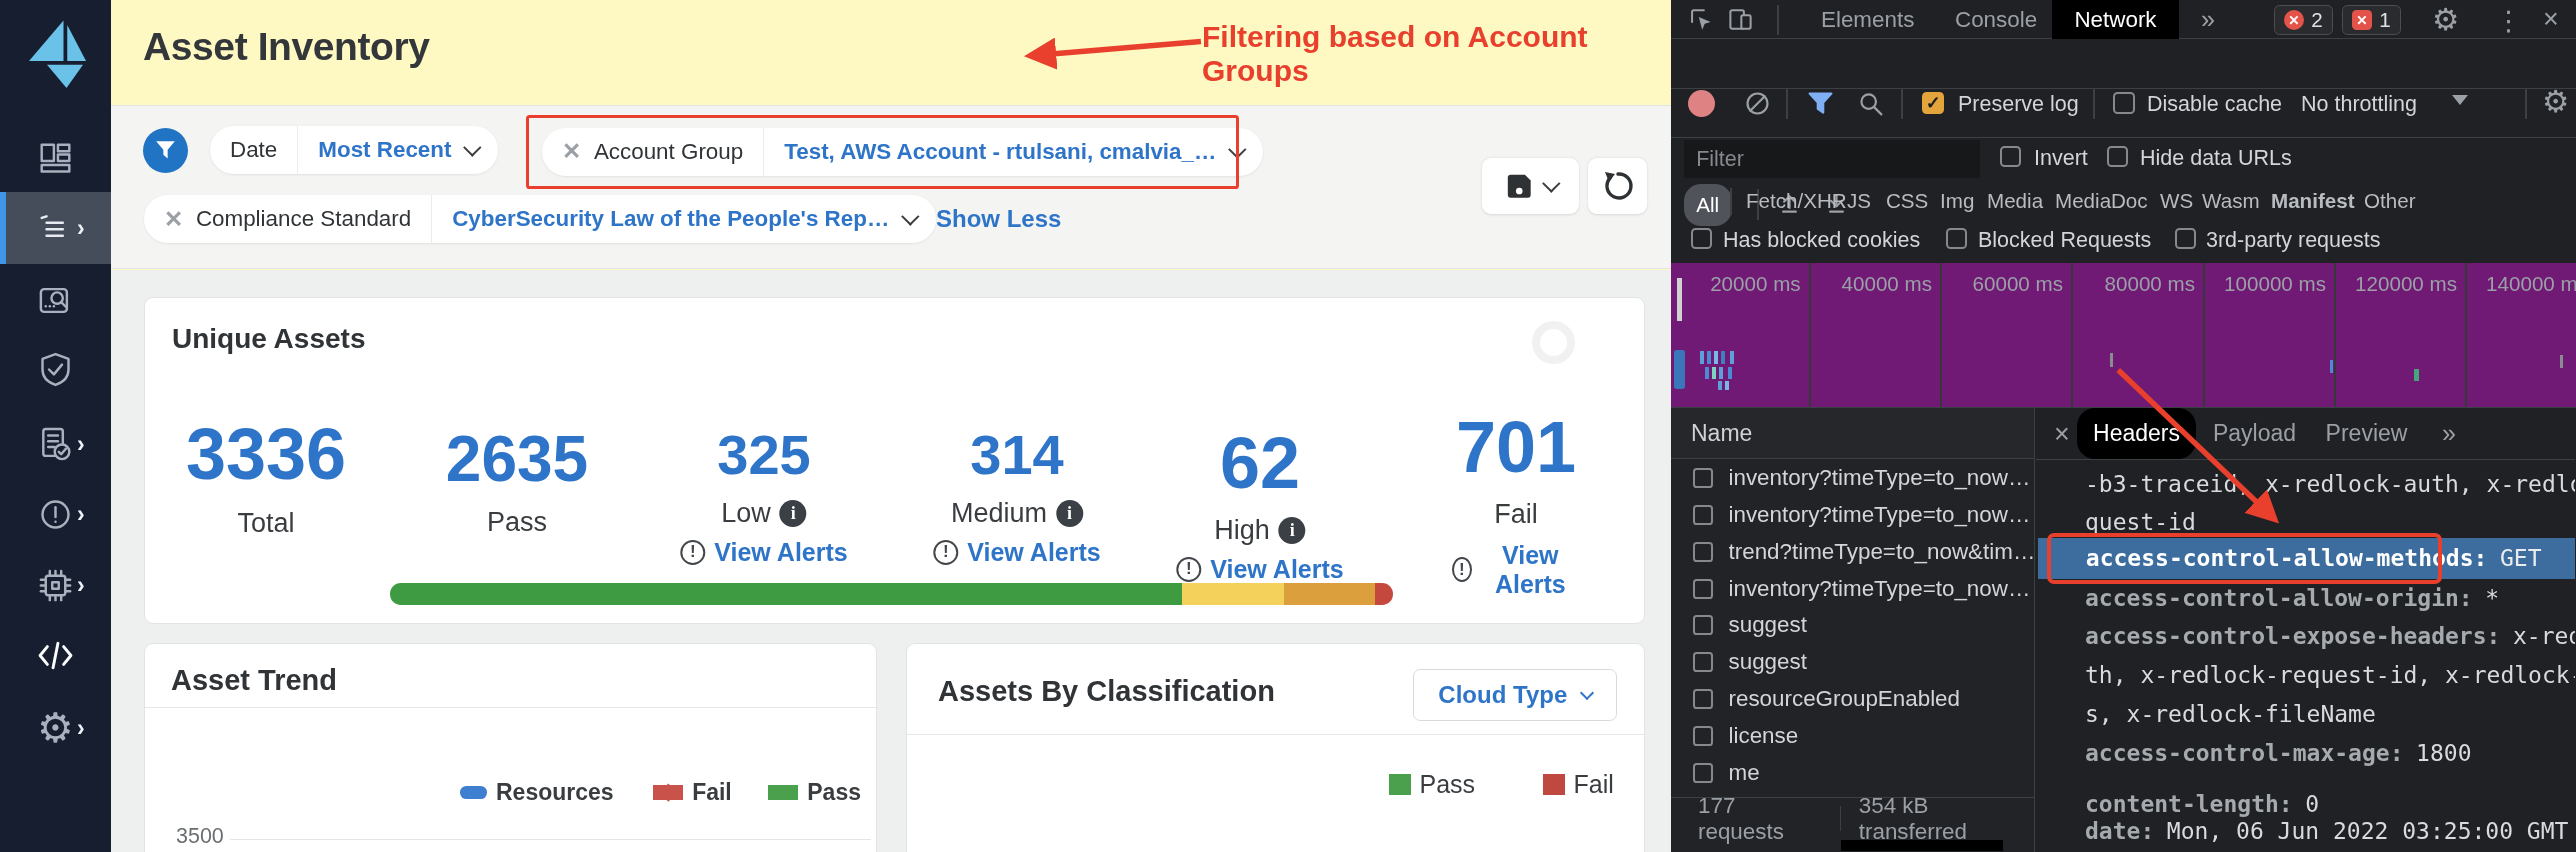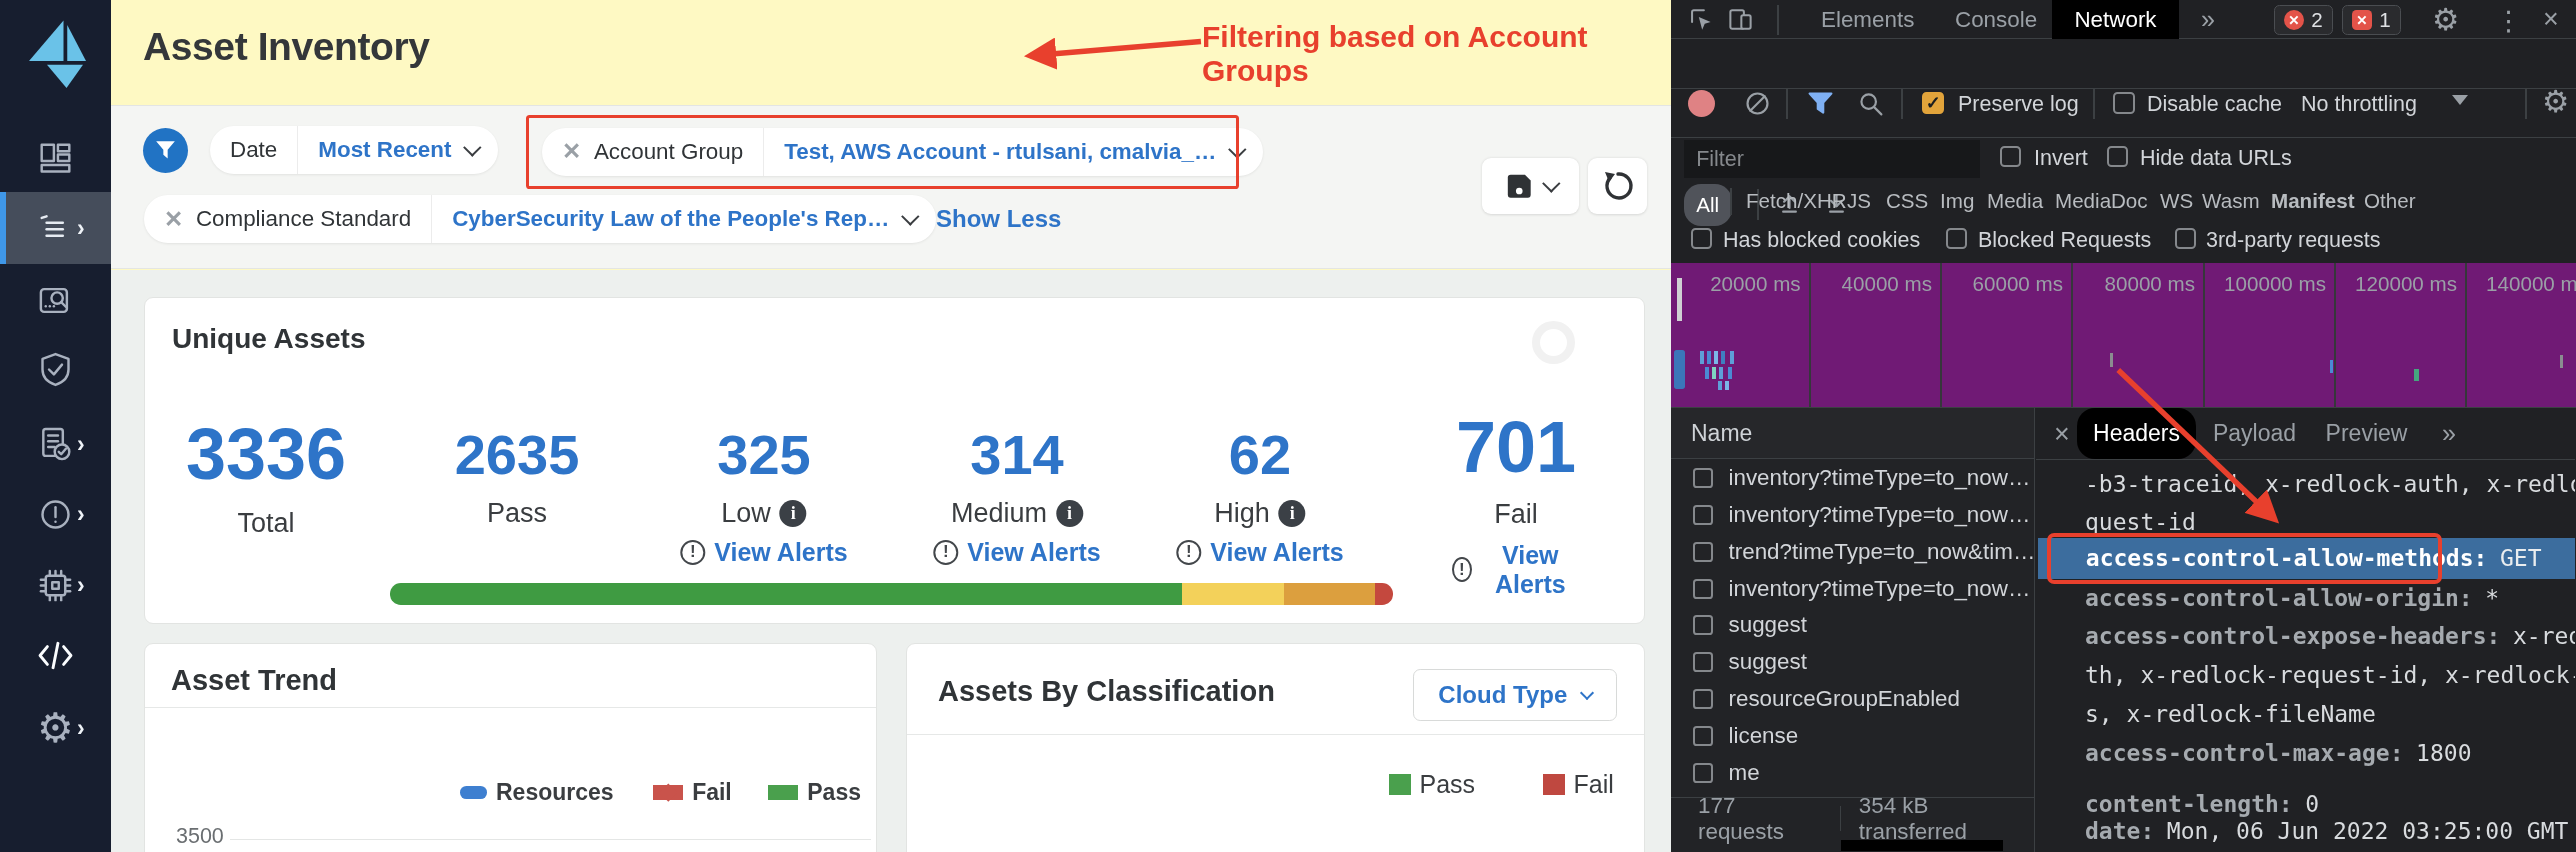--- a/index.html
+++ b/index.html
@@ -259,21 +259,21 @@
 
     <div class="card" id="card-unique">
       <div class="card-title abs" style="left:27px;top:25px;">Unique Assets</div>
       <div id="spinner"></div>
 
       <div class="stat" style="left:121px;top:115px;">
         <div class="num" style="font-size:72px;">3336</div>
         <div class="lbl" style="margin-top:12.6px;">Total</div>
       </div>
       <div class="stat" style="left:372px;top:124px;">
-        <div class="num" style="font-size:56px;">2635</div>
+        <div class="num" style="font-size:64px;">2635</div>
         <div class="lbl" style="margin-top:10.8px;">Pass</div>
       </div>
       <div class="stat" style="left:619px;top:124px;">
         <div class="num" style="font-size:56px;">325</div>
         <div class="lbl" style="margin-top:10.8px;">
             <span>Low</span>
           <span class="info-icon">i</span>
           </div>
         <div class="view-alerts" style="margin-top:9px;">
             <span class="alert-icon">!</span>
@@ -285,21 +285,21 @@
         <div class="lbl" style="margin-top:10.8px;">
             <span>Medium</span>
           <span class="info-icon">i</span>
           </div>
         <div class="view-alerts" style="margin-top:9px;">
             <span class="alert-icon">!</span>
           <span>View Alerts</span>
           </div>
       </div>
       <div class="stat" style="left:1115px;top:124px;">
-        <div class="num" style="font-size:56px;">62</div>
+        <div class="num" style="font-size:72px;">62</div>
         <div class="lbl" style="margin-top:10.8px;">
             <span>High</span>
           <span class="info-icon">i</span>
           </div>
         <div class="view-alerts" style="margin-top:9px;">
             <span class="alert-icon">!</span>
           <span>View Alerts</span>
           </div>
       </div>
       <div class="stat" style="left:1371px;top:108px;">

